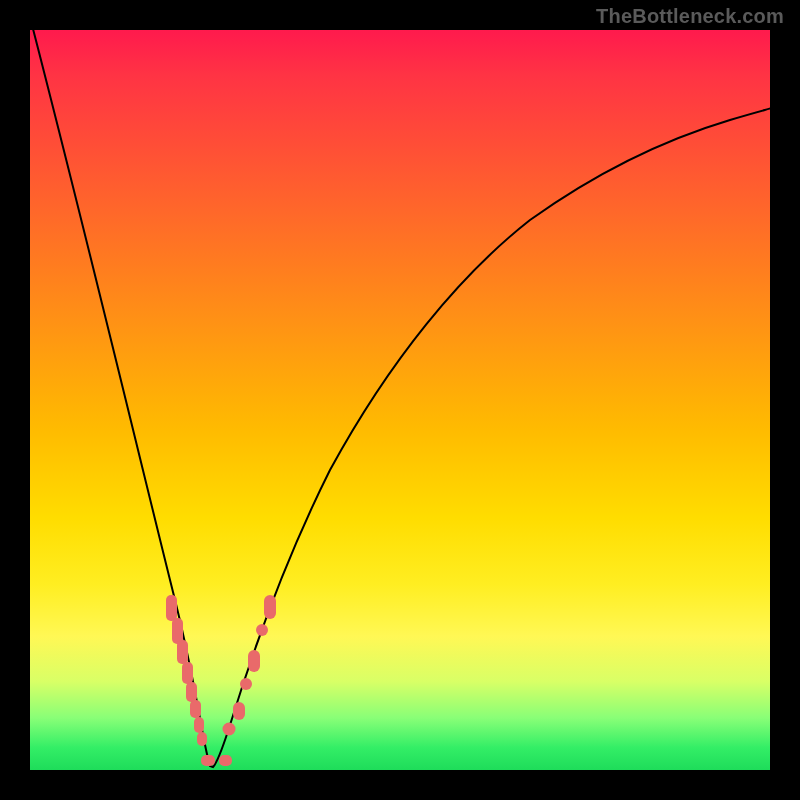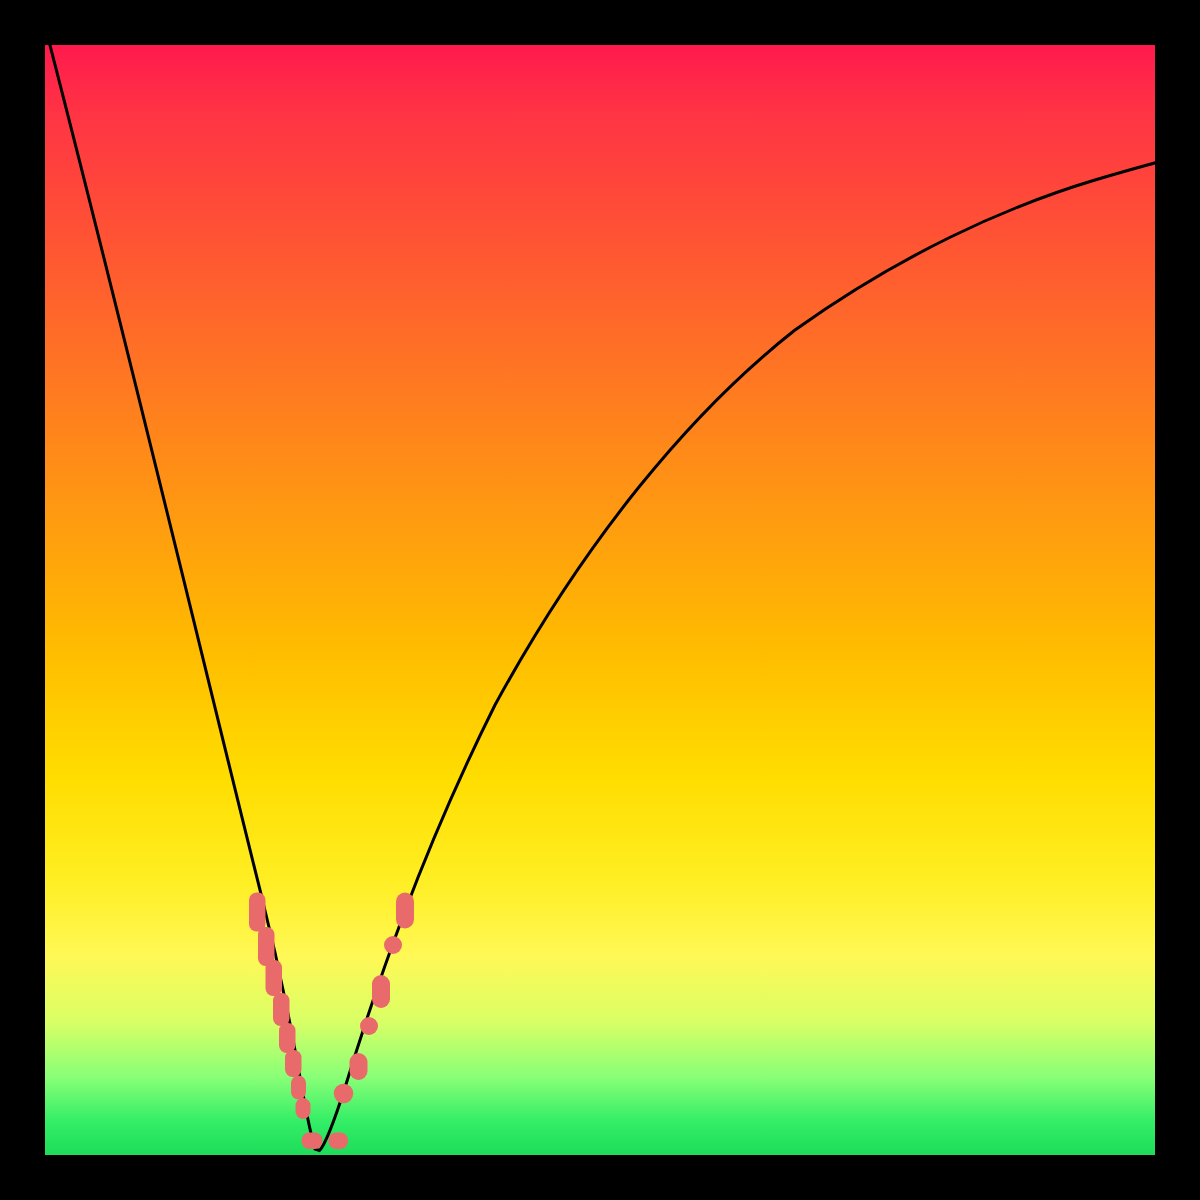--- a/index.html
+++ b/index.html
@@ -92,13 +92,14 @@
         <circle cx="199" cy="699" r="6.5"></circle>
         <rect x="203" y="672" rx="6" ry="6" width="12" height="18"></rect>
         <circle cx="216" cy="654" r="6"></circle>
         <rect x="218" y="620" rx="6" ry="6" width="12" height="22"></rect>
         <circle cx="232" cy="600" r="6"></circle>
         <rect x="234" y="565" rx="6" ry="6" width="12" height="24"></rect>
       </g>
     </svg>
 
   </div>
+  <div class="watermark">TheBottleneck.com</div>
 </div>
 
 </body></html>

